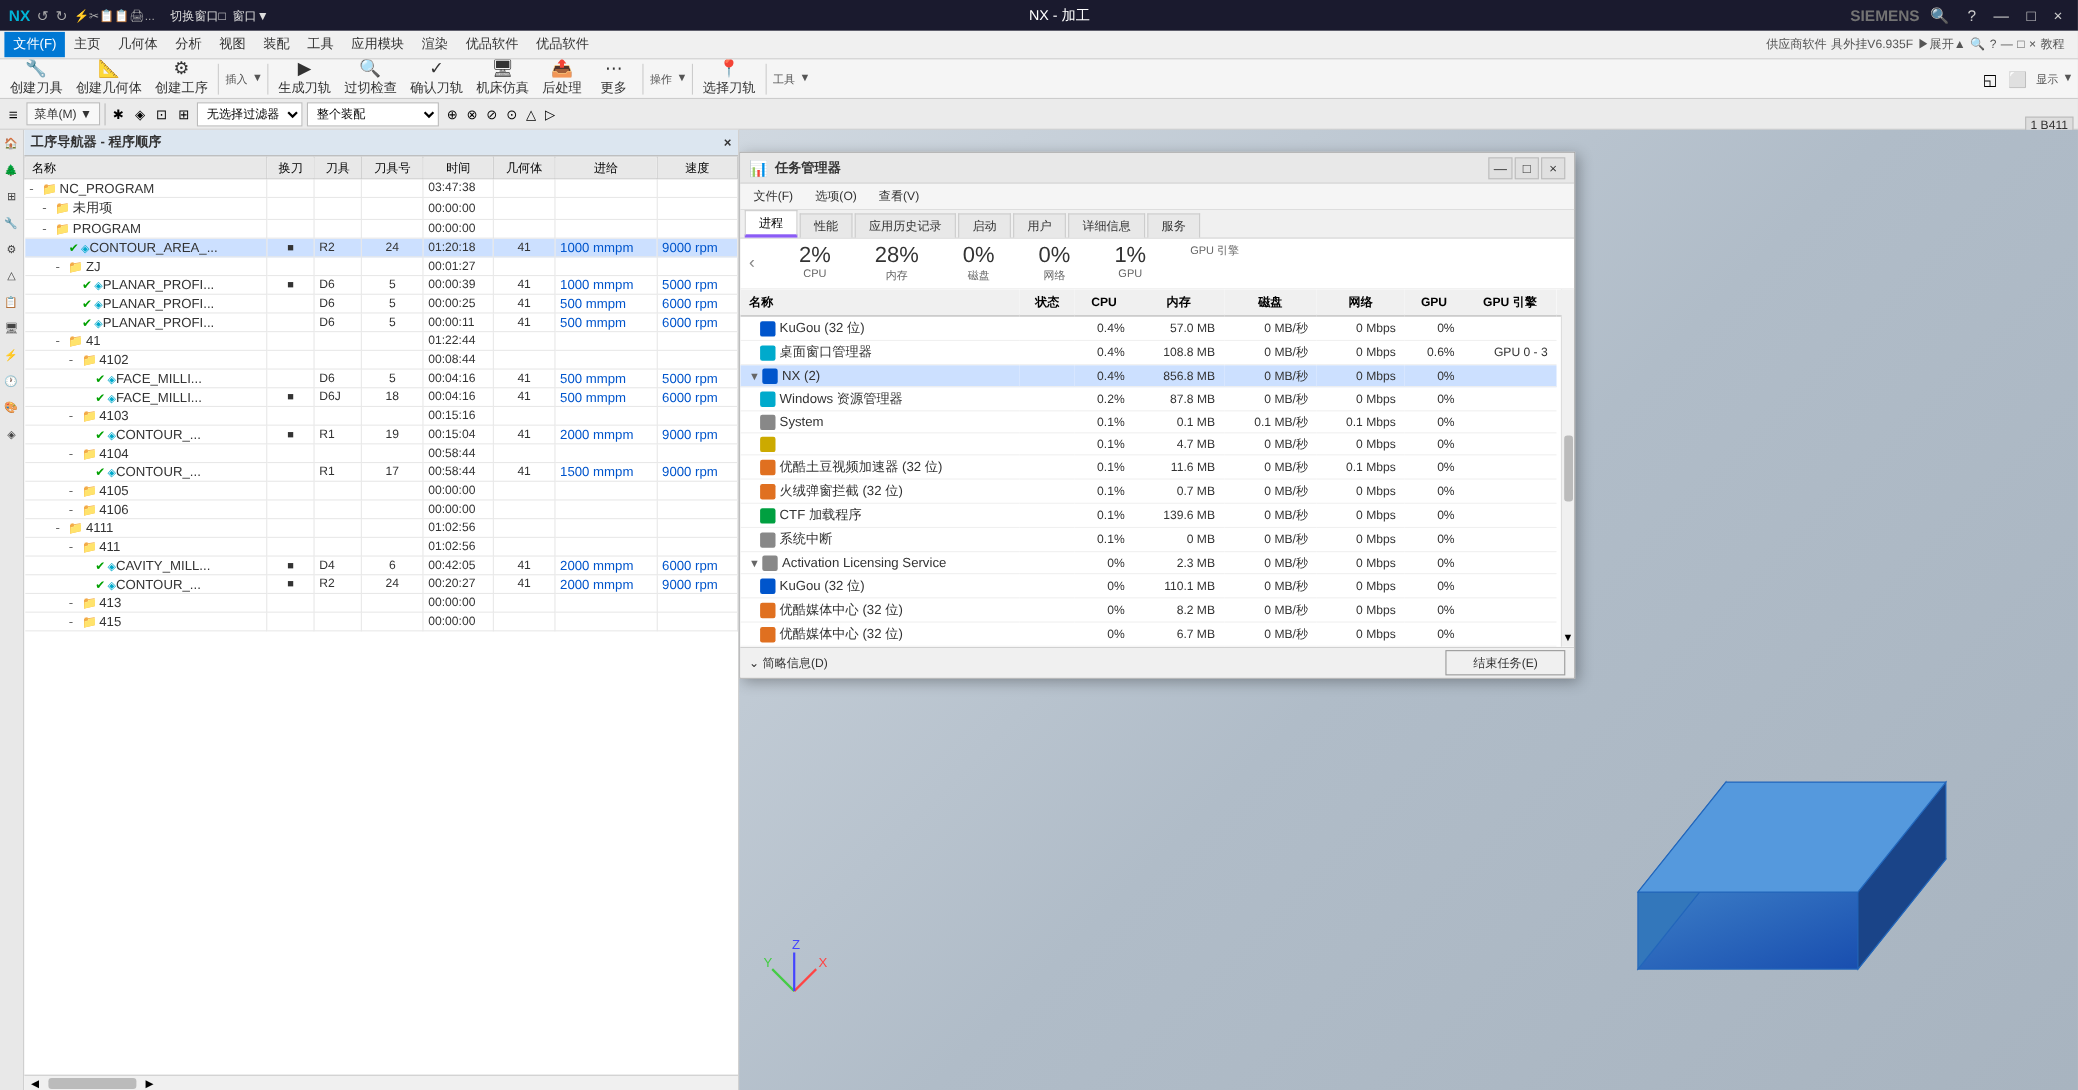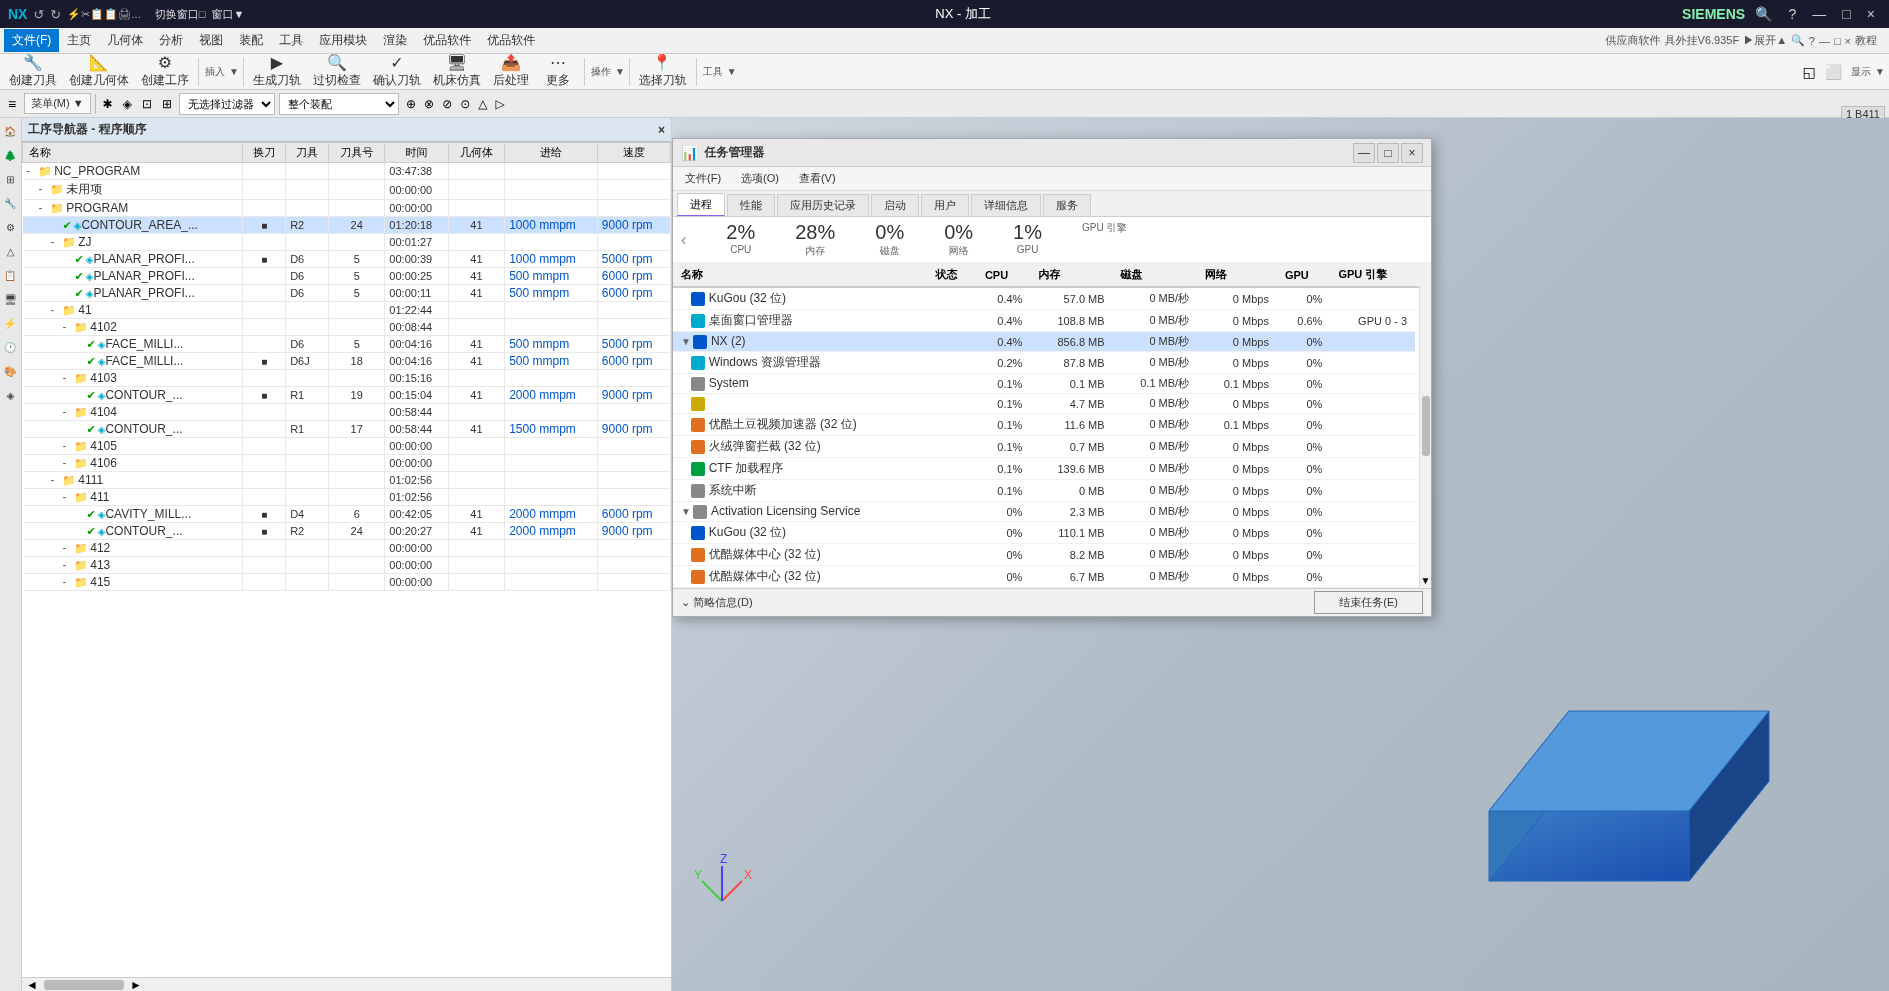--- a/index.html
+++ b/index.html
@@ -13,21 +13,21 @@
       display: flex;
       align-items: center;
       justify-content: space-between;
       padding: 0 8px;
     }
     .title-bar-left { display: flex; align-items: center; gap: 6px; }
     .title-bar-center { flex: 1; text-align: center; font-size: 13px; }
     .title-bar-right { display: flex; align-items: center; gap: 4px; }
     .title-btn { color: #ccc; cursor: pointer; padding: 2px 6px; font-size: 14px; }
     .nx-logo { font-weight: bold; color: #00b4d8; font-size: 14px; }
-    .siemens-logo { color: #86efac; font-weight: bold; font-size: 14px; }
+    .siemens-logo { color: #737373; font-weight: bold; font-size: 14px; }
 
     
     .menu-bar {
       background: #f0f0f0;
       height: 26px;
       display: flex;
       align-items: center;
       border-bottom: 1px solid #ccc;
       padding: 0 4px;
     }
@@ -275,21 +275,21 @@
       cursor: pointer;
       font-size: 11px;
       color: #333;
       border: 1px solid #ccc;
       border-bottom: none;
       background: #e8e8e8;
       margin-right: 2px;
     }
     .tm-tab.active {
       background: #fff;
-      border-bottom: 1px solid #8b5cf6;
+      border-bottom: 3px solid #8b5cf6;
       color: #000;
     }
 
     
     .tm-stats-header {
       background: #fff;
       padding: 4px 8px;
       display: flex;
       gap: 40px;
       border-bottom: 1px solid #eee;
@@ -306,21 +306,21 @@
     }
     table.tm-table {
       width: 100%;
       border-collapse: collapse;
     }
     table.tm-table th {
       background: #f0f0f0;
       border-bottom: 2px solid #ccc;
       padding: 4px 8px;
       font-size: 11px;
-      text-align: left;
+      text-align: center;
       cursor: pointer;
       position: sticky;
       top: 0;
       z-index: 1;
     }
     table.tm-table th:first-child { text-align: left; }
     table.tm-table td {
       padding: 2px 8px;
       font-size: 11px;
       border-bottom: 1px solid #f0f0f0;
@@ -752,30 +752,20 @@
             </tr>
             <tr>
               <td><span class="tree-indent"></span><span class="tree-indent"></span><span class="tree-indent"></span><span class="tree-indent"></span><span class="tree-expand"> </span><span class="node-icon check-green">✔</span><span style="color:#00aacc;font-size:10px;">◈</span><span>CONTOUR_...</span></td>
               <td style="text-align: center;"><span style="color:#333;font-size:10px;">■</span></td>
               <td>R2</td>
               <td style="text-align: center;">24</td>
               <td>00:20:27</td>
               <td style="text-align: center;">41</td>
               <td><span class="feed-blue">2000 mmpm</span></td>
               <td><span class="speed-blue">9000 rpm</span></td>
-            </tr>
-            <tr>
-              <td><span class="tree-indent"></span><span class="tree-indent"></span><span class="tree-indent"></span><span class="tree-expand">-</span><span class="node-icon check-folder">📁</span><span>412</span></td>
-              <td style="text-align: center;"></td>
-              <td></td>
-              <td style="text-align: center;"></td>
-              <td>00:00:00</td>
-              <td style="text-align: center;"></td>
-              <td></td>
-              <td></td>
             </tr>
             <tr>
               <td><span class="tree-indent"></span><span class="tree-indent"></span><span class="tree-indent"></span><span class="tree-expand">-</span><span class="node-icon check-folder">📁</span><span>413</span></td>
               <td style="text-align: center;"></td>
               <td></td>
               <td style="text-align: center;"></td>
               <td>00:00:00</td>
               <td style="text-align: center;"></td>
               <td></td>
               <td></td>

